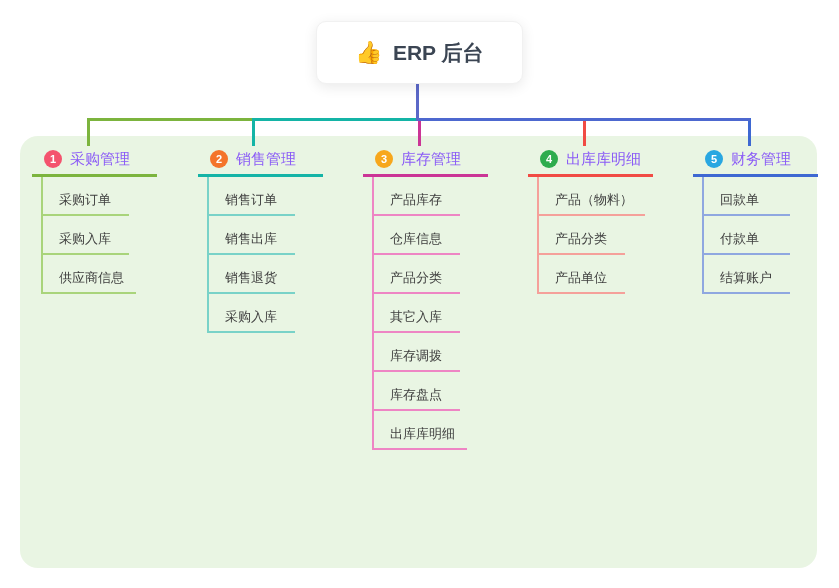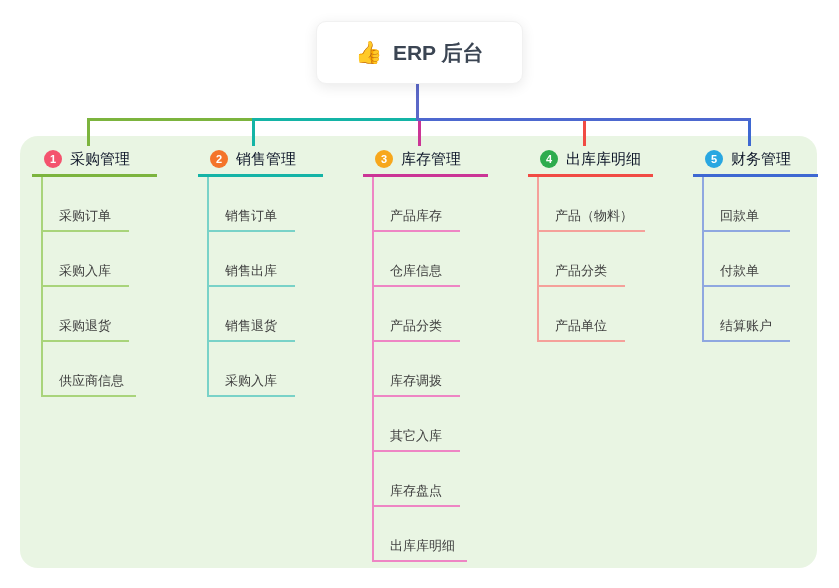--- a/index.html
+++ b/index.html
@@ -34,26 +34,26 @@
   .branch-header{
     width:113px;height:30px;border-bottom:3px solid var(--line);
     display:flex;align-items:center;gap:8px;padding-left:12px;
     box-sizing:content-box;cursor:default;
   }
   .badge{
     width:18px;height:18px;border-radius:50%;background:var(--badge);
     color:#fff;font-size:11px;font-weight:700;line-height:18px;
     text-align:center;flex:0 0 18px;
   }
-  .branch-label{font-size:15px;font-weight:500;color:#0f172a;white-space:nowrap;}
+  .branch-label{font-size:15px;font-weight:500;color:#8b5cf6;white-space:nowrap;}
   .branch-items{
     margin-left:9px;border-left:2px solid var(--sub);
   }
   .sub-item{
-    height:55px;box-sizing:border-box;width:max-content;min-width:86px;
+    height:39px;box-sizing:border-box;width:max-content;min-width:86px;
     display:flex;align-items:flex-end;
     padding:0 12px 8px 16px;border-bottom:2px solid var(--sub);
   }
   .sub-label{font-size:13px;color:#3e3e3e;white-space:nowrap;line-height:1;}
 </style>
 </head>
 <body>
 
 <div class="panel" style="background: rgb(233, 245, 227);"></div>
 
@@ -78,23 +78,20 @@
   <div class="branch-header">
     <span class="badge">1</span>
     <span class="branch-label">采购管理</span>
   </div>
   <div class="branch-items">
     <div class="sub-item">
         <span class="sub-label">采购订单</span>
       </div>
     <div class="sub-item">
         <span class="sub-label">采购入库</span>
-      </div>
-    <div class="sub-item">
-        <span class="sub-label">采购退货</span>
       </div>
     <div class="sub-item">
         <span class="sub-label">供应商信息</span>
       </div>
   </div>
 </div>
 
 <div class="branch" style="left: 198px; --line: #14b4a6; --sub: #79d2c8; --badge: #f4742a;">
   <div class="branch-header">
     <span class="badge">2</span>
@@ -125,24 +122,24 @@
     <div class="sub-item">
         <span class="sub-label">产品库存</span>
       </div>
     <div class="sub-item">
         <span class="sub-label">仓库信息</span>
       </div>
     <div class="sub-item">
         <span class="sub-label">产品分类</span>
       </div>
     <div class="sub-item">
-        <span class="sub-label">库存调拨</span>
+        <span class="sub-label">其它入库</span>
       </div>
     <div class="sub-item">
-        <span class="sub-label">其它入库</span>
+        <span class="sub-label">库存调拨</span>
       </div>
     <div class="sub-item">
         <span class="sub-label">库存盘点</span>
       </div>
     <div class="sub-item">
         <span class="sub-label">出库库明细</span>
       </div>
   </div>
 </div>
 

